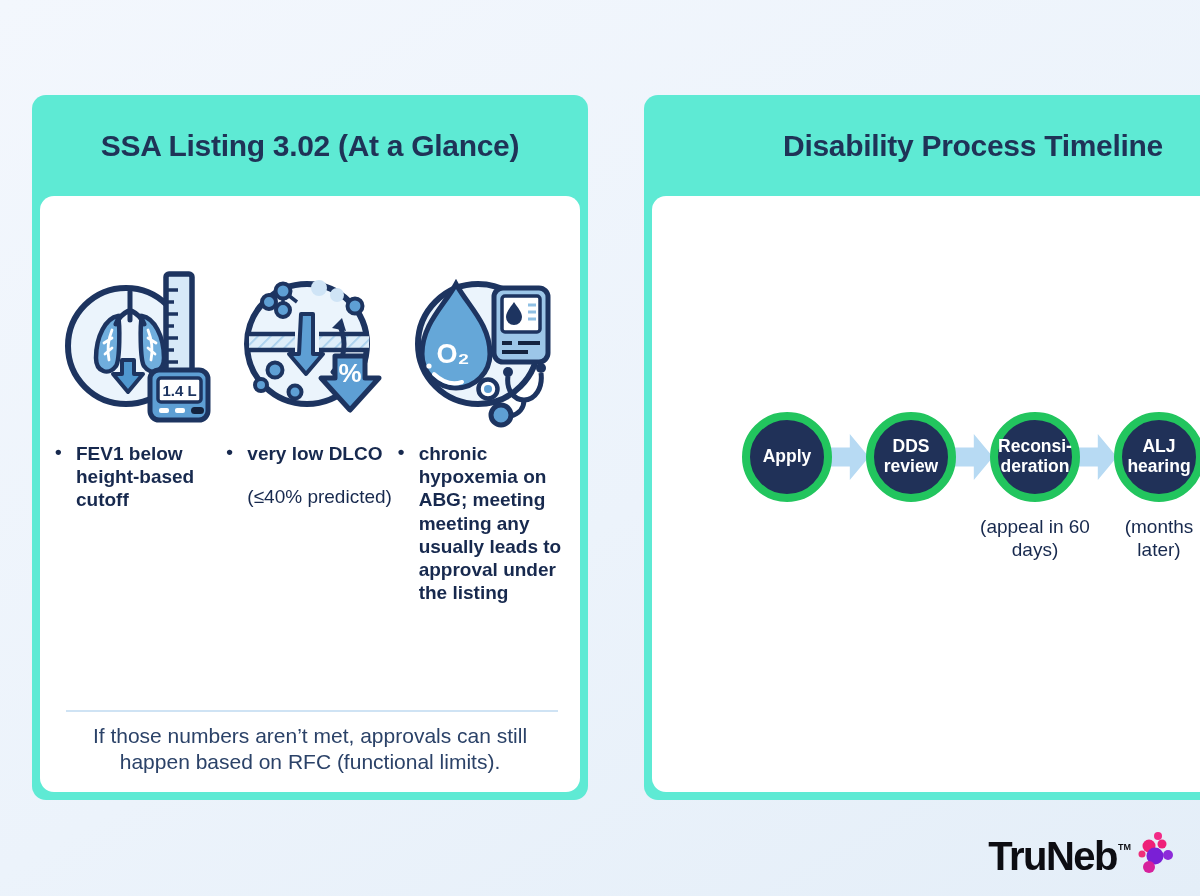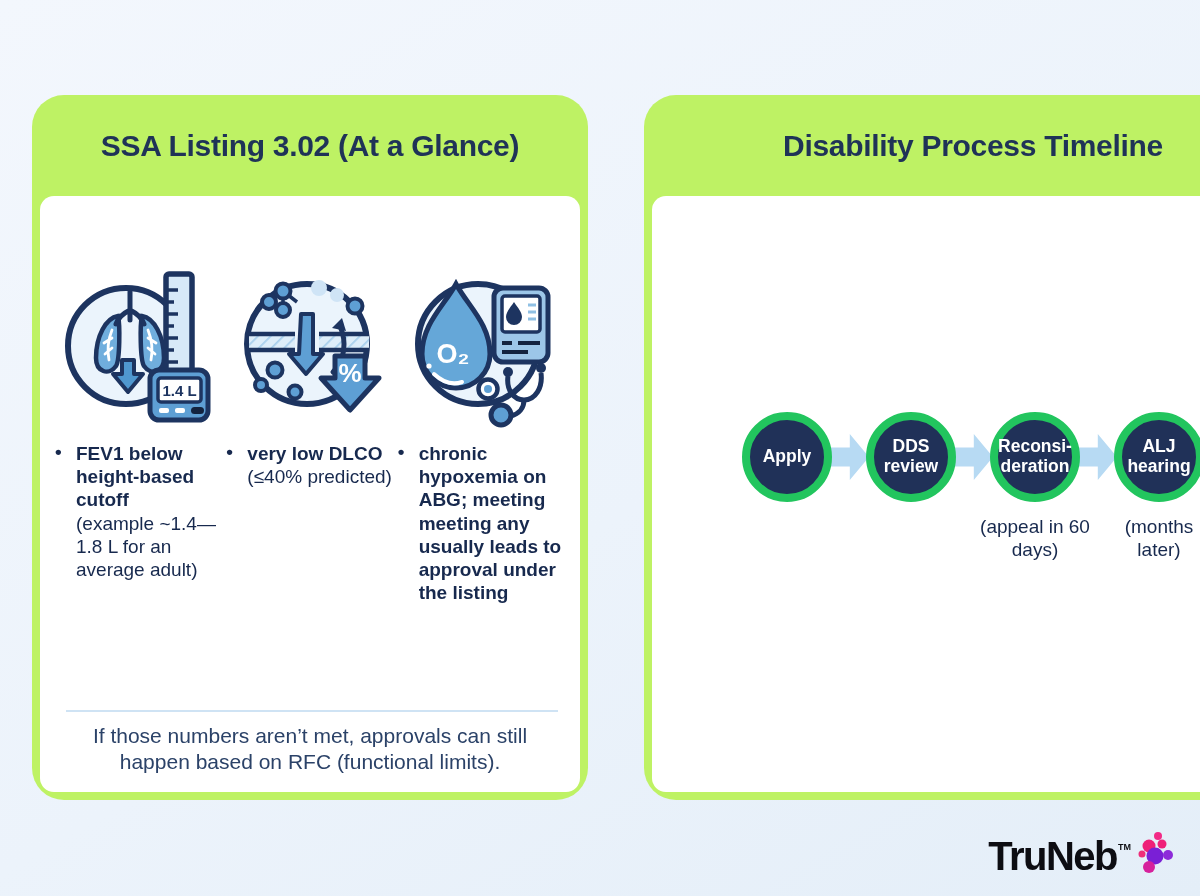--- a/index.html
+++ b/index.html
@@ -4,21 +4,21 @@
 <style>
   * { margin:0; padding:0; box-sizing:border-box; }
   html,body { width:1200px; height:896px; }
   body {
     font-family:"Liberation Sans","DejaVu Sans",sans-serif;
     background:linear-gradient(150deg,#f3f7fd 0%, #ecf3fb 55%, #e4eef8 100%);
     position:relative; overflow:hidden;
   }
   .card {
     position:absolute; top:95px; height:705px;
-    background:#bef264; border-radius:32px;
+    background:#5eead4; border-radius:14px;
   }
   .card-left  { left:32px;  width:556px; }
   .card-right { left:644px; width:658px; }
   .card-title {
     height:101px; display:flex; align-items:center; justify-content:center;
     font-size:30px; font-weight:bold; color:#1f3357; letter-spacing:-0.3px;
   }
   .panel {
     position:absolute; left:8px; right:8px; top:101px; bottom:8px;
     background:#ffffff; border-radius:14px; overflow:hidden;
@@ -29,21 +29,21 @@
     padding:62px 14px 0 12px;
   }
   .feature { width:172px; }
   .feature-icon { display:block; margin:0 auto; }
   .bullet {
     margin-top:14px; padding-left:24px; position:relative;
     font-size:19px; line-height:1.22; color:#17294e;
   }
   .bullet .dot { position:absolute; left:3px; top:-2px; font-weight:bold; }
   .bullet .b { font-weight:bold; display:block; }
-  .bullet .d { font-weight:normal; display:block; }
+  .bullet .d { font-weight:normal; display:block;margin-top:20px; }
   .divider {
     position:absolute; left:26px; right:22px; top:514px;
     height:2px; background:#cfe3f4;
   }
   .note {
     position:absolute; top:527px; left:0; right:0; text-align:center;
     font-size:21px; line-height:1.25; color:#2b4268;
   }
   .note-inner { width:500px; margin:0 auto; }
   
@@ -103,21 +103,20 @@
           <rect x="88" y="112" width="58" height="50" rx="9" fill="#5e9fd4" stroke="#1d3460" stroke-width="5"></rect>
           <rect x="96" y="120" width="43" height="24" rx="3" fill="#ffffff" stroke="#1d3460" stroke-width="3.5"></rect>
           <text x="117.5" y="138" text-anchor="middle" font-size="15" font-weight="bold" fill="#1d3460">1.4 L</text>
           <rect x="97" y="150" width="10" height="5" rx="2" fill="#ffffff"></rect>
           <rect x="113" y="150" width="10" height="5" rx="2" fill="#ffffff"></rect>
           <rect x="129" y="149" width="13" height="7" rx="3.5" fill="#13233f"></rect>
         </svg>
         <div class="bullet">
           <span class="dot">•</span>
           <span class="b">FEV1 below height-based cutoff</span>
-          <span class="d">(example ~1.4—1.8 L for an average adult)</span>
         </div>
       </div>
 
       <div class="feature">
         <svg class="feature-icon" width="152" height="170" viewBox="0 0 152 170">
           <defs>
             <pattern id="hatch2" width="9" height="9" patternTransform="rotate(45)" patternUnits="userSpaceOnUse">
               <rect width="9" height="9" fill="#ddedf9"></rect>
               <line x1="0" y1="0" x2="0" y2="9" stroke="#a8cfec" stroke-width="3.5"></line>
             </pattern>

